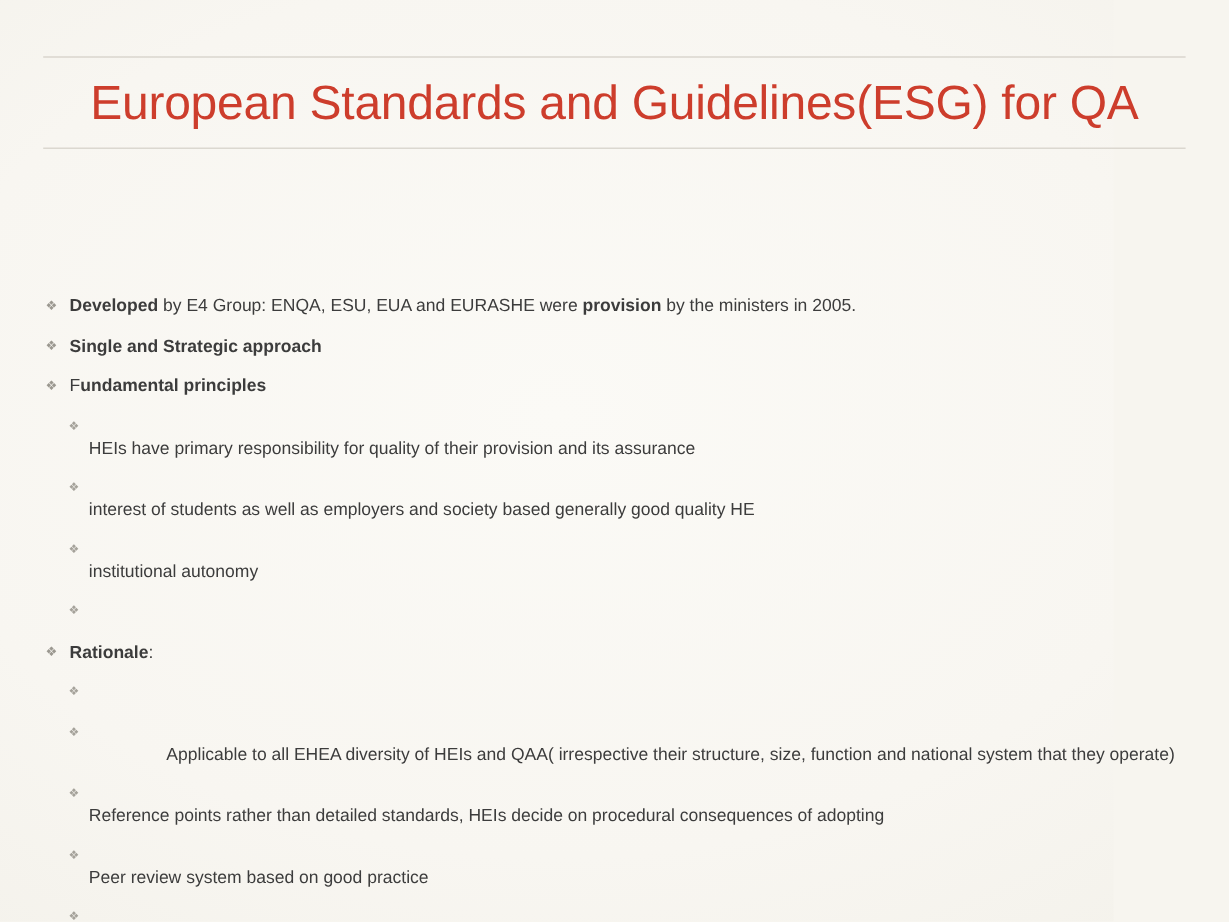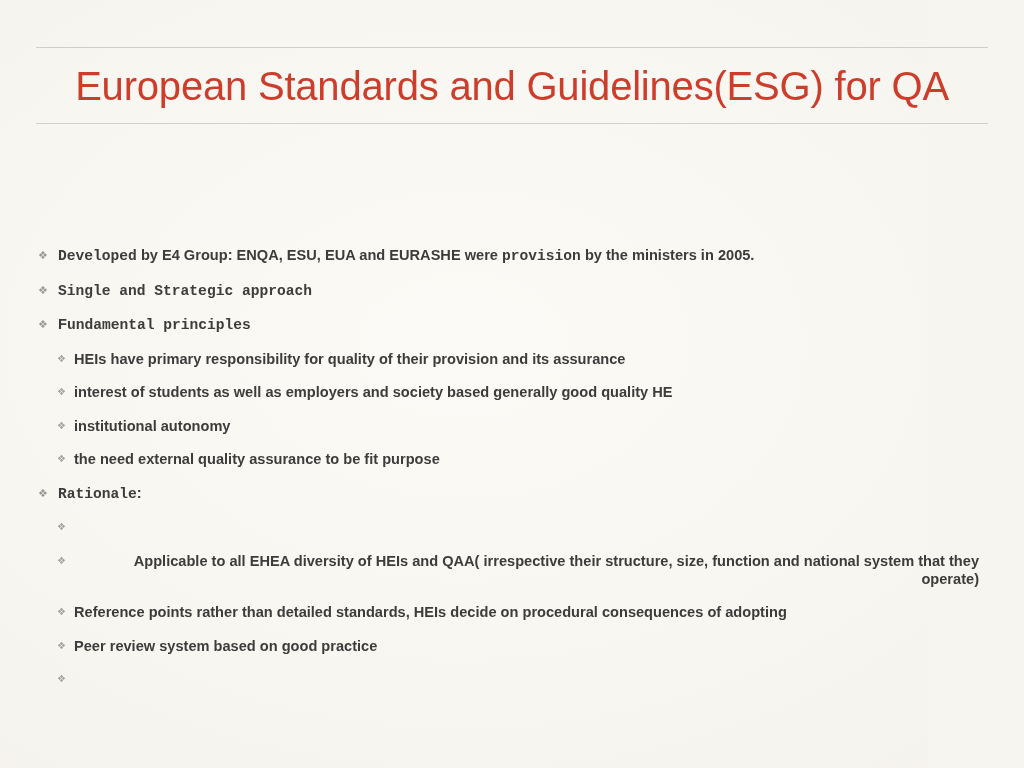--- a/index.html
+++ b/index.html
@@ -101,28 +101,29 @@
   .lvl2 .marker {
     width: 17px;
     flex: 0 0 17px;
     font-size: 10px;
     line-height: 18px;
     color: #a5a29a;
   }
   .lvl2 .content {
     flex: 1 1 auto;
     max-width: 890px;
+    margin-top: 18px;
   }
   .lvl2 .content.wrapped {
     max-width: 905px;
     text-align: right;
   }
 
-  .b { font-weight: bold; font-family: Liberation Mono, monospace; }
-  .n { font-weight: bold; }
+  .b { font-weight: bold; }
+  .n { font-weight: normal; }
 
   .marker span {
     display: inline-block;
     transform: translateY(0px);
   }
 </style>
 </head>
 <body>
 
 <div id="slide">
@@ -153,21 +154,20 @@
       <div class="bullet-row lvl2">
         <div class="marker"><span>❖</span></div>
         <div class="content"><span class="n">interest of students as well as employers and society  based generally good quality HE</span></div>
       </div>
       <div class="bullet-row lvl2">
         <div class="marker"><span>❖</span></div>
         <div class="content"><span class="n">institutional autonomy</span></div>
       </div>
       <div class="bullet-row lvl2">
         <div class="marker"><span>❖</span></div>
-        <div class="content"><span class="n">the need  external quality assurance to be fit purpose</span></div>
       </div>
       <div class="bullet-row lvl1">
         <div class="marker"><span>❖</span></div>
         <div class="content"><span class="b">Rationale</span><span class="n">:</span></div>
       </div>
       <div class="bullet-row lvl2">
         <div class="marker"><span>❖</span></div>
       </div>
       <div class="bullet-row lvl2">
         <div class="marker"><span>❖</span></div>

